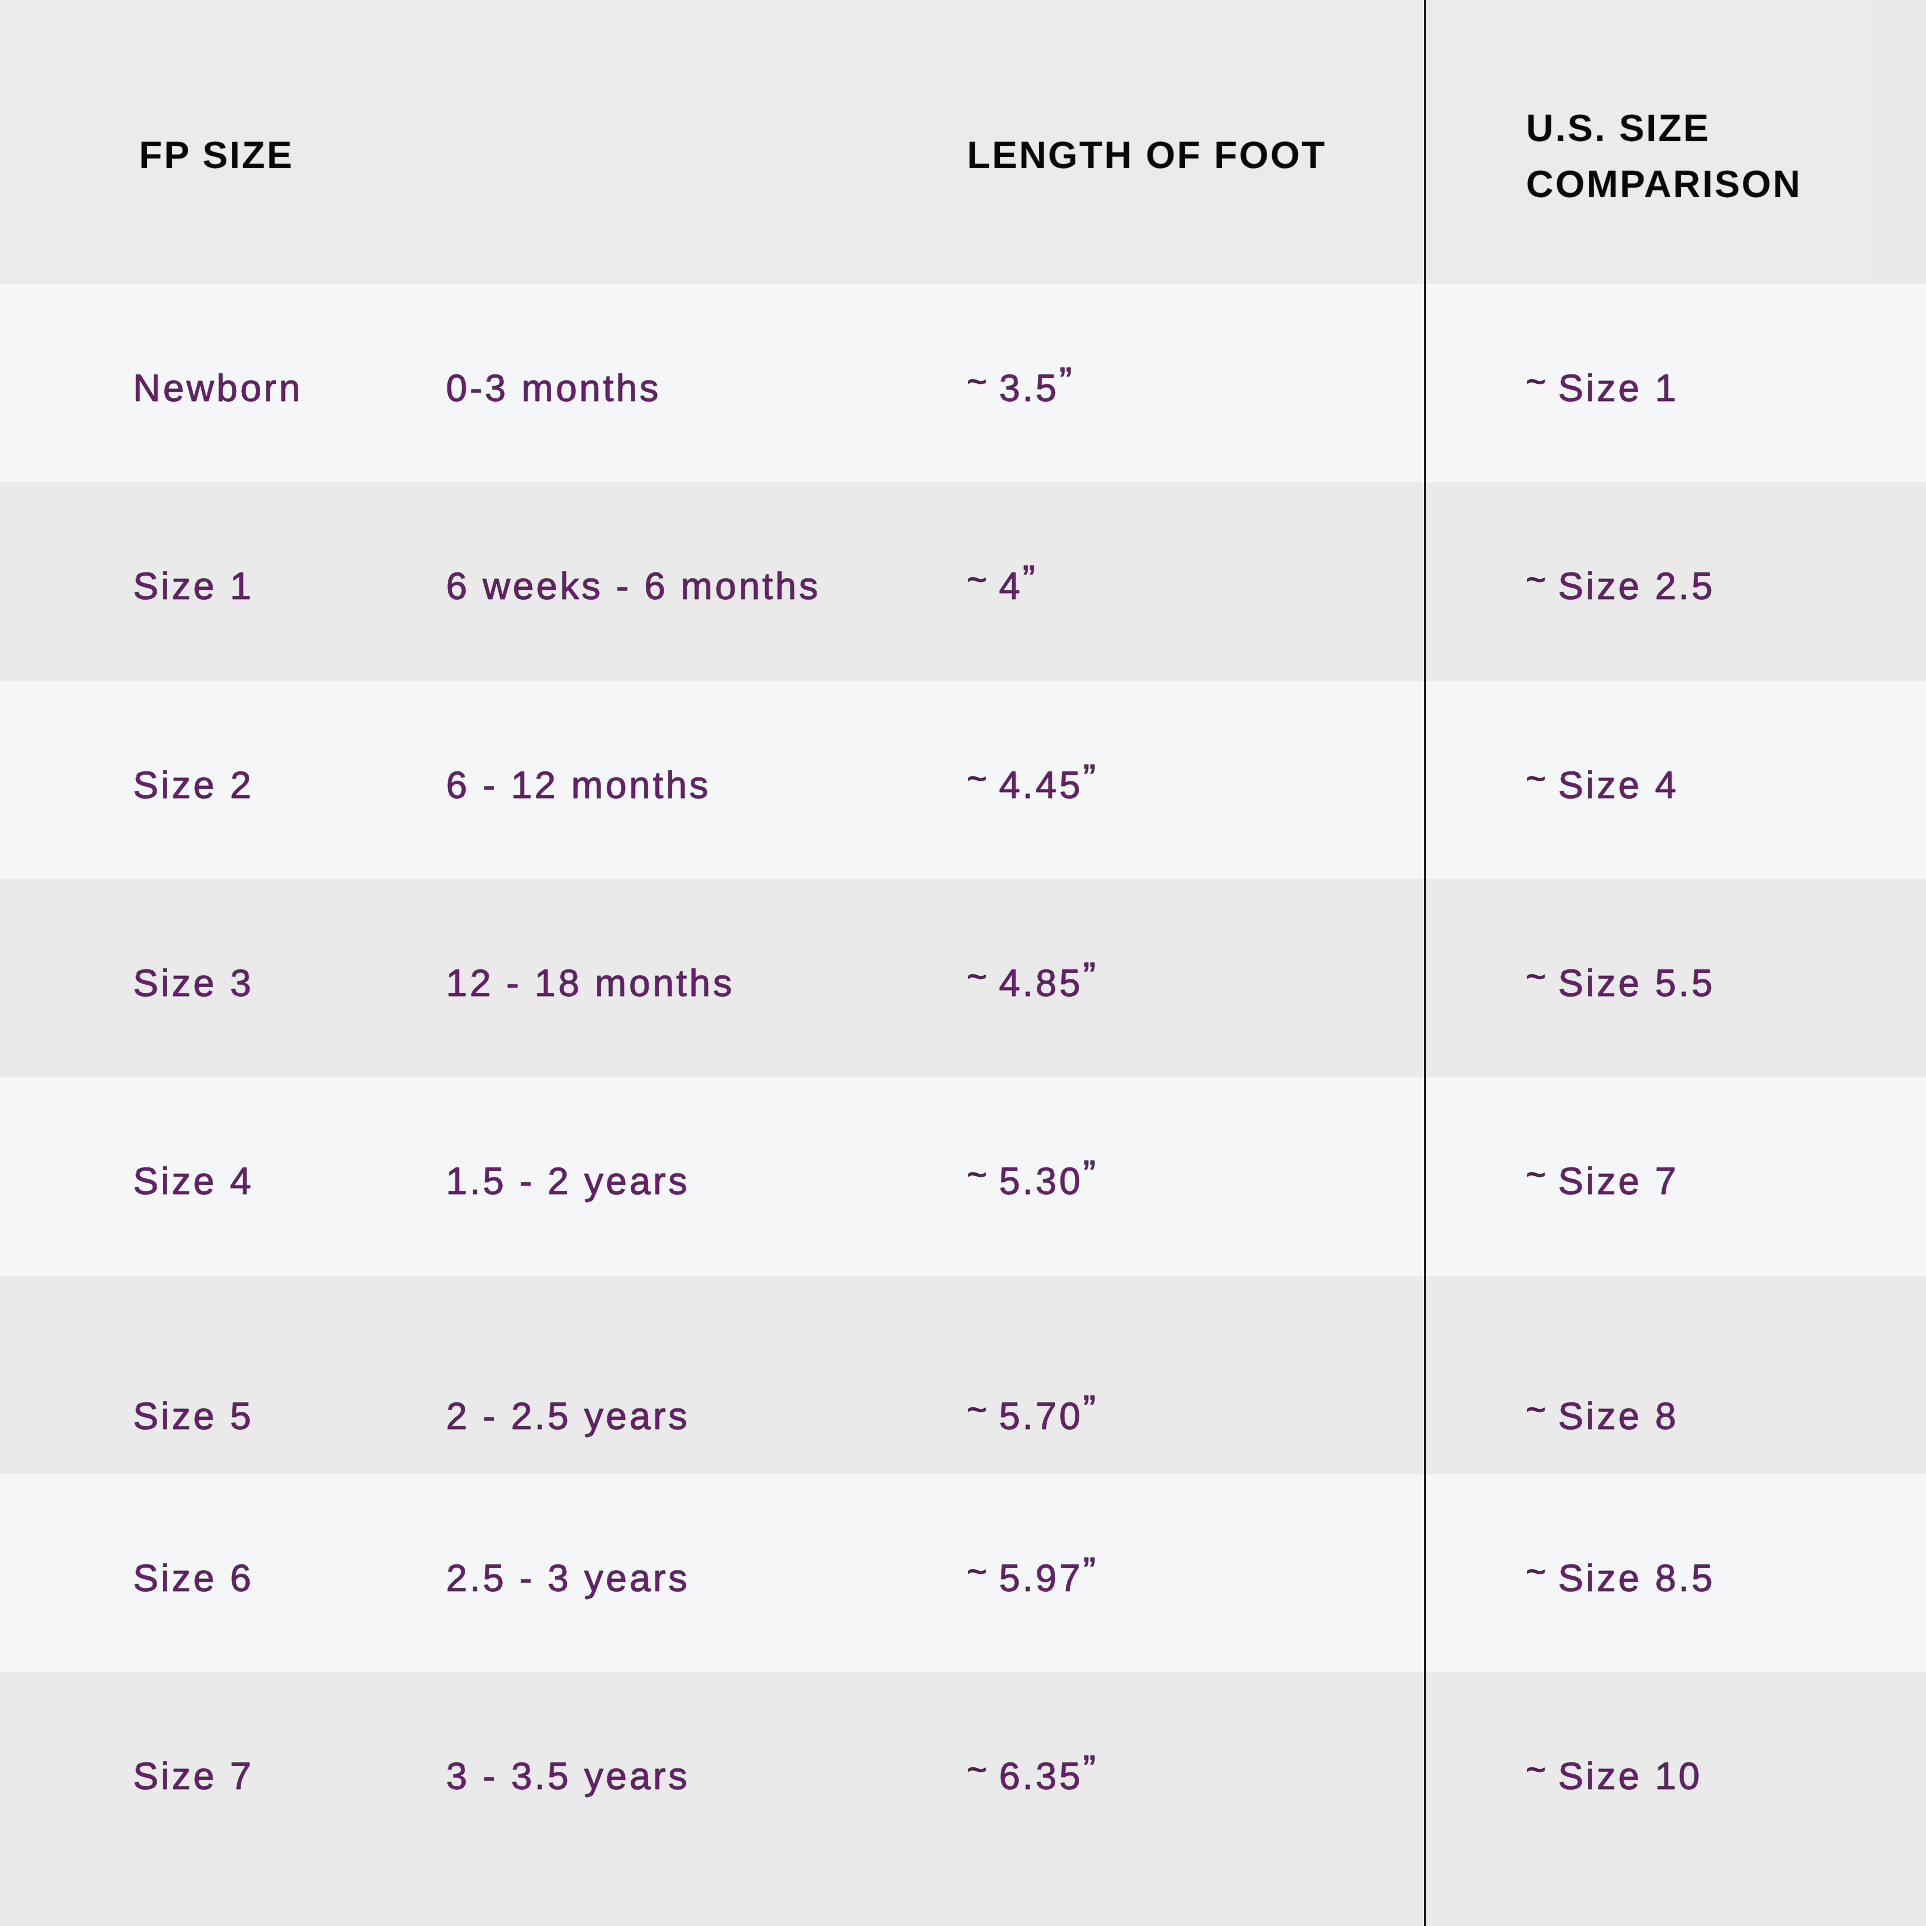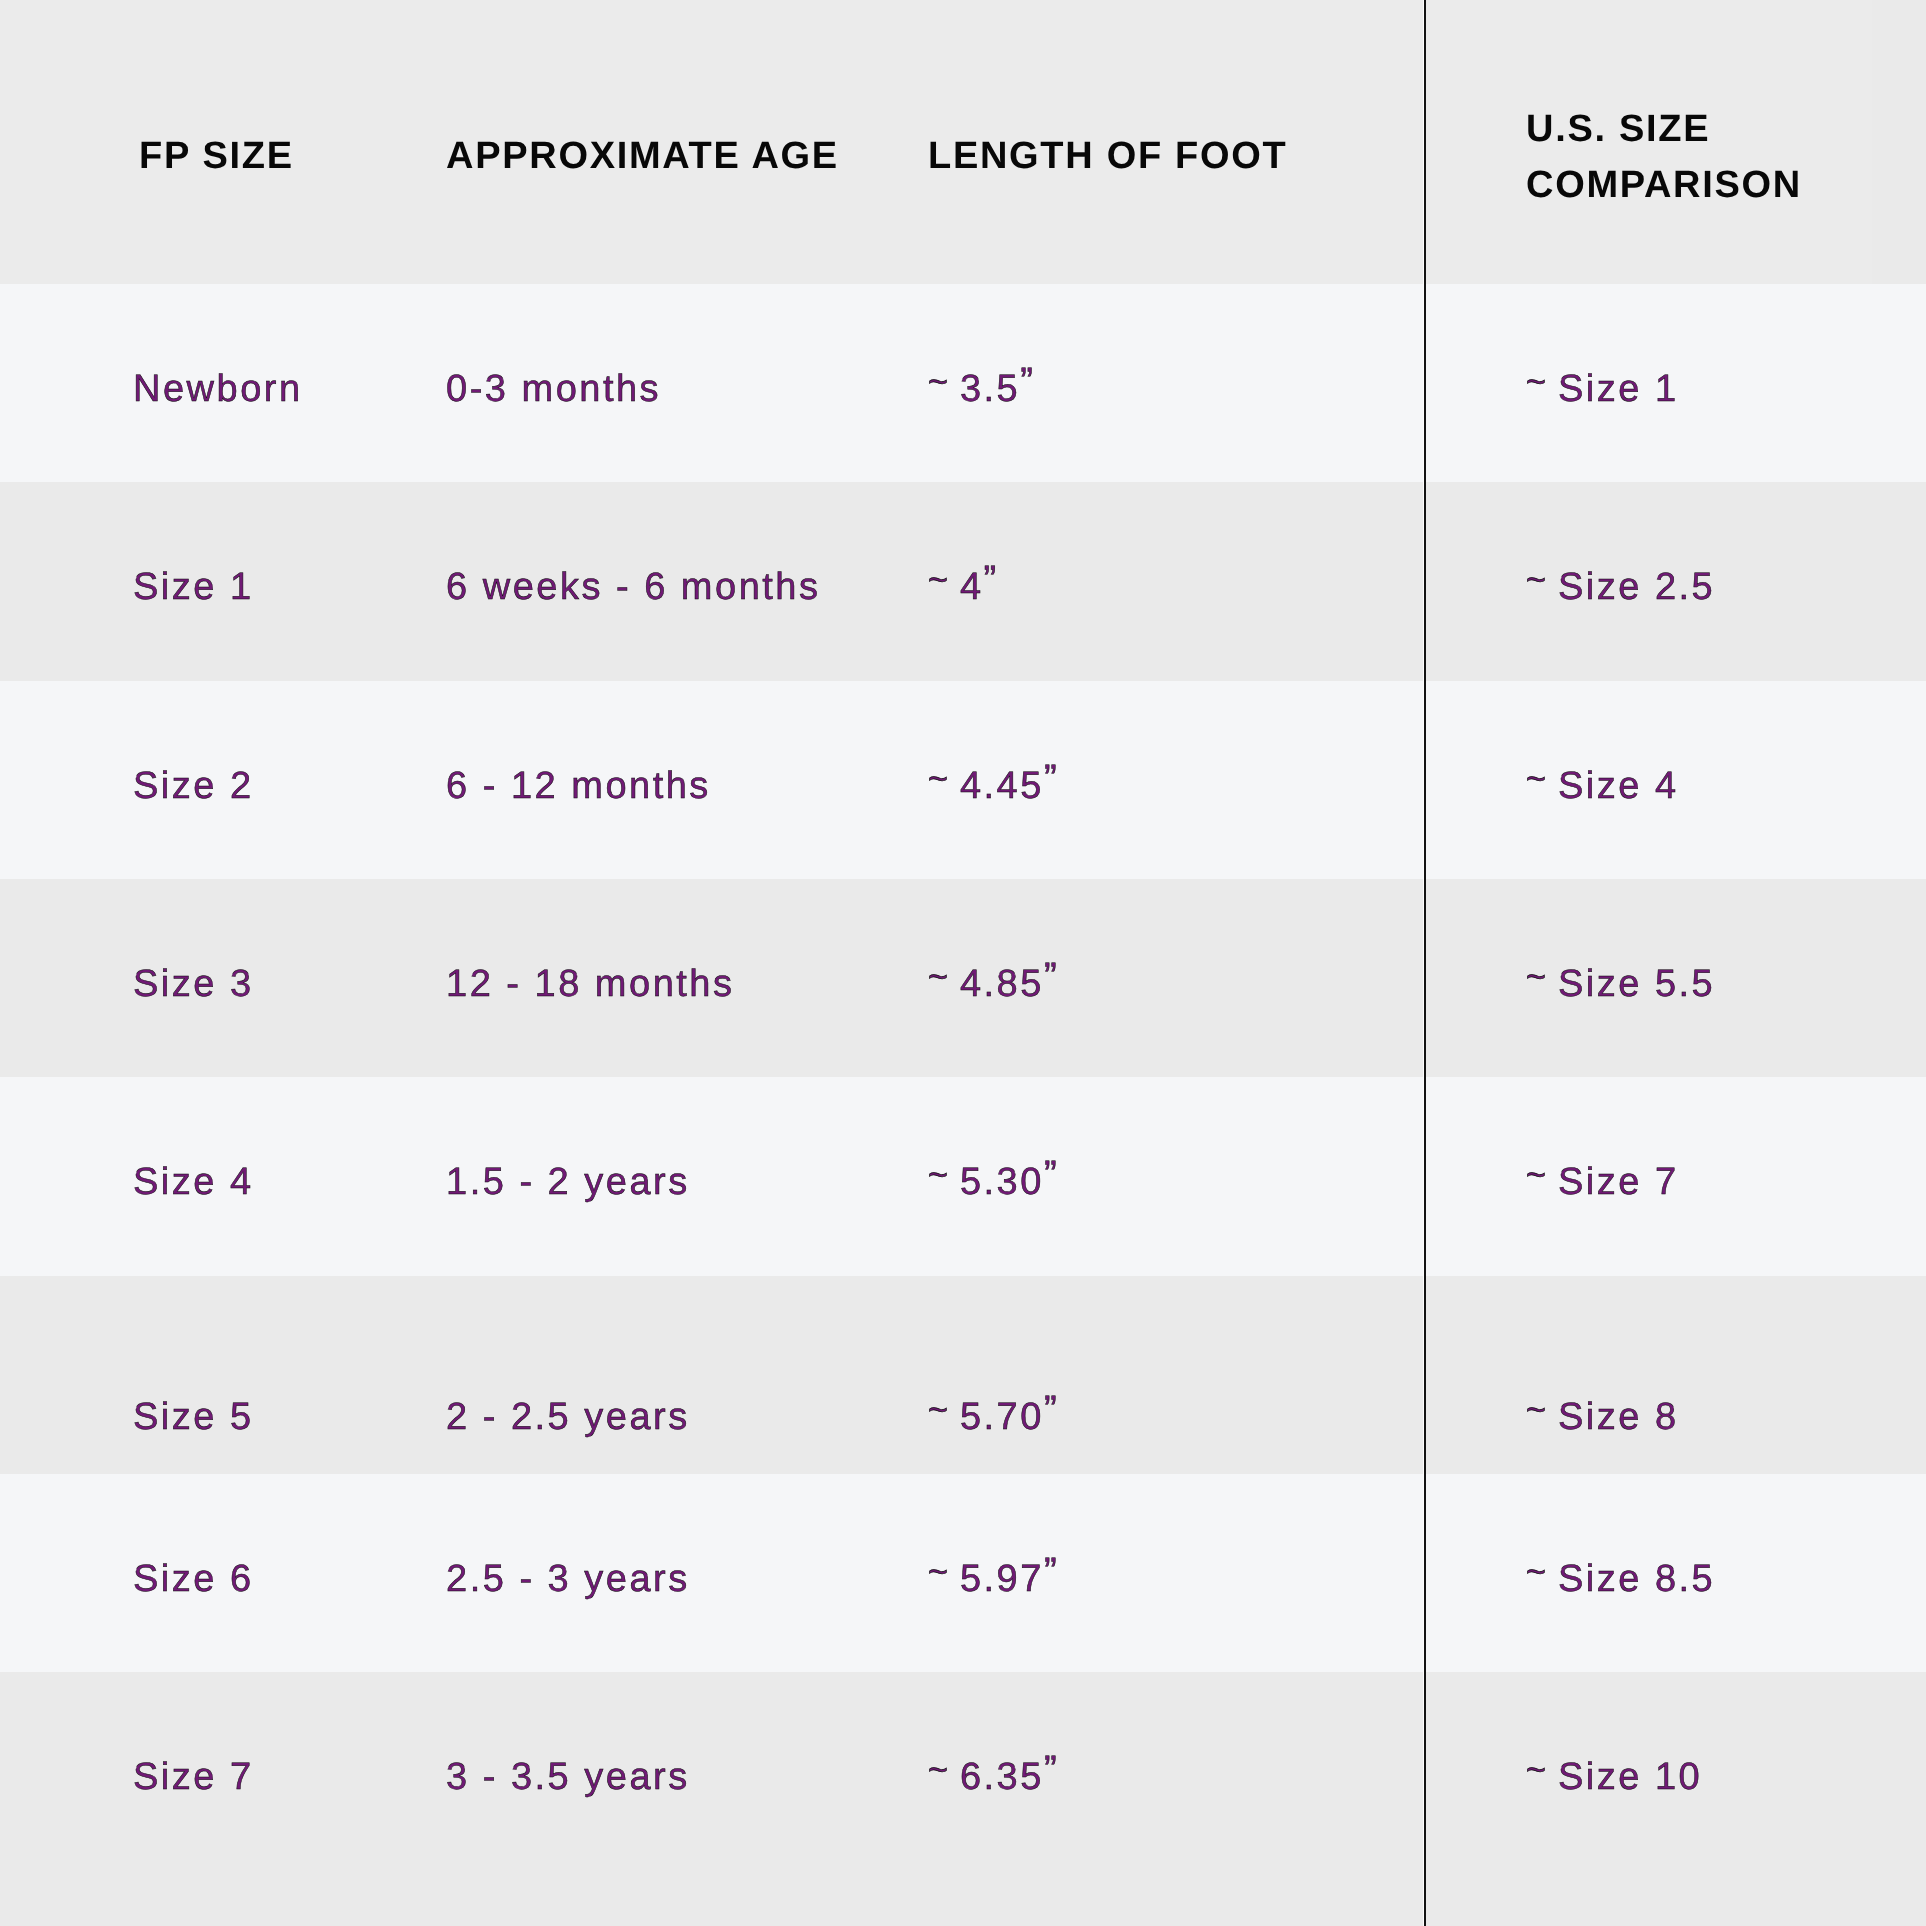--- a/index.html
+++ b/index.html
@@ -92,21 +92,21 @@
   
   .row .cell .inch {
     display: inline-block;
     transform: translateY(-7px);
     letter-spacing: 0;
   }
 
   
   .c1 { left: 133px; }
   .c2 { left: 446px; }
-  .c3 { left: 928px; }
+  .c3 { left: 967px; }
   .c4 { left: 1526px; }
   .header-row .c1 { left: 139px; }
 
   
   .divider-highlight {
     position: absolute;
     top: 0;
     left: 1423px;
     width: 1.2px;
     height: 1927px;
@@ -123,21 +123,20 @@
     z-index: 6;
   }
 </style>
 </head>
 <body>
 
 <div class="chart">
 
   <div class="header-row">
     <div class="cell c1">FP SIZE</div>
-    <div class="cell c2">APPROXIMATE AGE</div>
     <div class="cell c3">LENGTH OF FOOT</div>
     <div class="cell c4"><span>U.S. SIZE</span><br><span>COMPARISON</span></div>
   </div>
 
   <div class="rows">
 
     <div class="row odd r1">
       <div class="cell c1">Newborn</div>
       <div class="cell c2">0-3 months</div>
       <div class="cell c3"><span class="tilde">~</span> 3.5<span class="inch">”</span></div>

